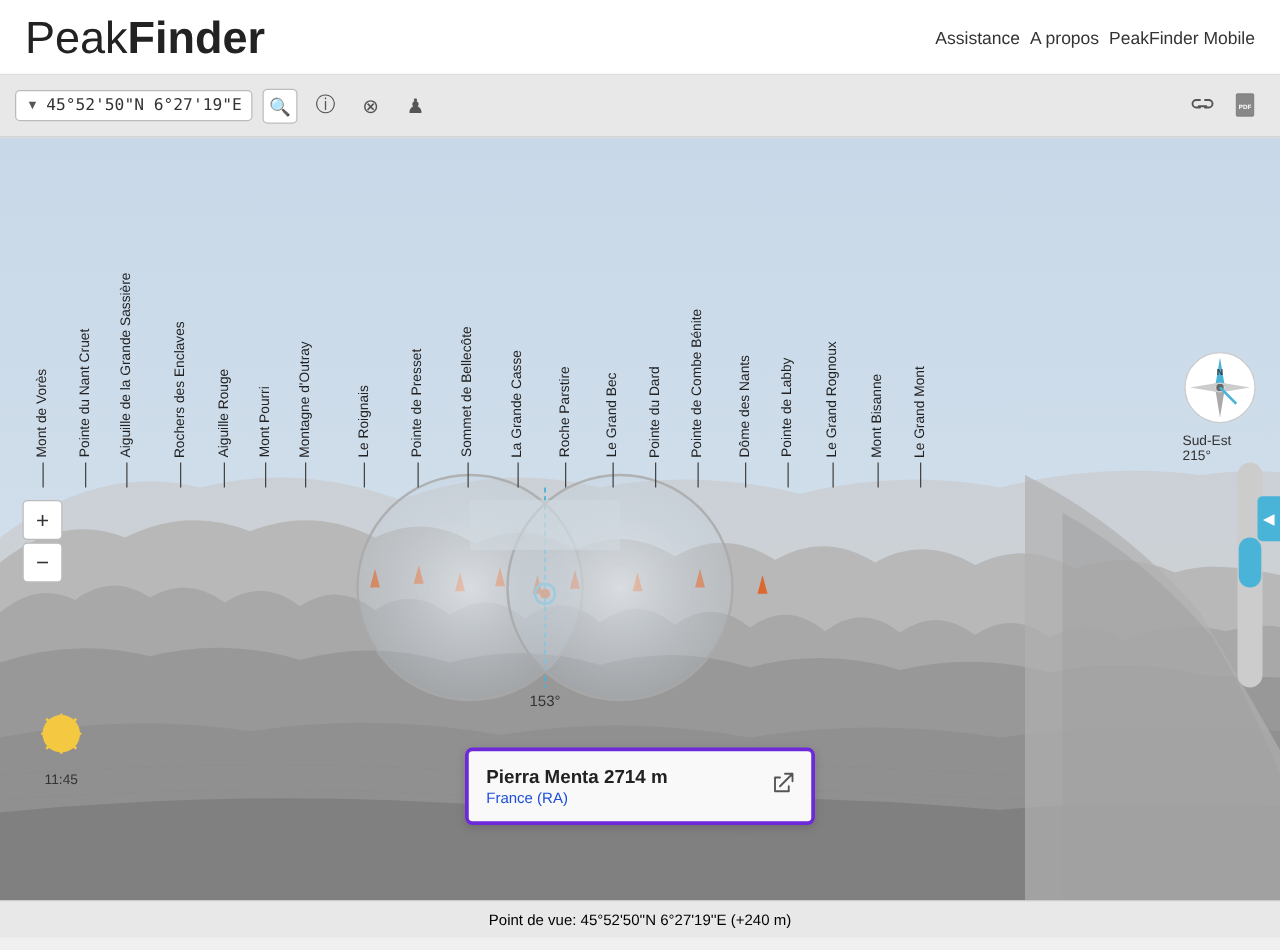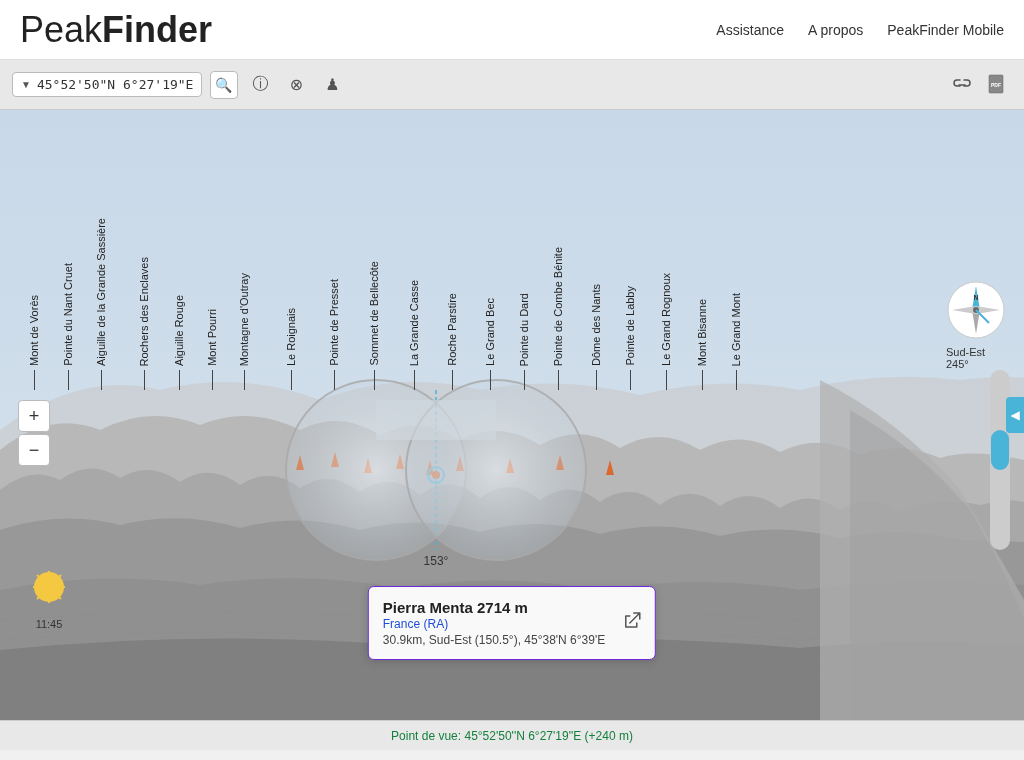--- a/index.html
+++ b/index.html
@@ -19,21 +19,21 @@
     #logo {
       font-size: 36px;
       font-weight: 300;
       color: #222;
     }
     #logo strong { font-weight: 700; }
     #nav {
       position: absolute;
       right: 20px;
       display: flex;
-      gap: 24px;
+      gap: 8px;
       font-size: 14px;
     }
     #nav a {
       color: #333;
       text-decoration: none;
       cursor: pointer;
     }
     #nav a.active { font-weight: 400; }
 
     
@@ -229,21 +229,21 @@
       color: #333;
     }
 
     
     #info-card {
       position: absolute;
       bottom: 60px;
       left: 50%;
       transform: translateX(-50%);
       background: rgba(255,255,255,0.95);
-      border: 1px solid #6d28d9;
+      border: 3px solid #6d28d9;
       border-radius: 6px;
       padding: 12px 50px 12px 14px;
       min-width: 280px;
       box-shadow: 0 2px 8px rgba(0,0,0,0.15);
     }
     #info-card-name { font-size: 15px; font-weight: 600; color: #222; }
     #info-card-country { font-size: 12px; color: #1d4ed8; margin-top: 1px; }
     #info-card-detail { font-size: 12px; color: #444; margin-top: 2px; }
     #info-card-icon {
       position: absolute;
@@ -256,21 +256,21 @@
 
     
     #status-bar {
       background: #e8e8e8;
       border-top: 1px solid #ccc;
       height: 30px;
       display: flex;
       align-items: center;
       justify-content: center;
       font-size: 12px;
-      color: #15803d;
+      color: #000000;
     }
 
     
     #expand-arrow {
       position: absolute;
       right: 0;
       top: 50%;
       transform: translateY(-50%);
       width: 18px;
       height: 36px;
@@ -496,21 +496,21 @@
 
       <polygon points="6,30 30,26 26,30 30,34" fill="#ccc"></polygon>
 
       <circle cx="30" cy="30" r="3" fill="#666"></circle>
 
       <text x="30" y="20" text-anchor="middle" font-size="7" fill="#333" font-weight="bold">N</text>
 
       <line x1="30" y1="30" x2="43" y2="43" stroke="#4ab3d8" stroke-width="2"></line>
     </svg>
     <div id="compass-label">Sud-Est</div>
-    <div id="compass-degrees">245°</div>
+    <div id="compass-degrees">215°</div>
   </div>
 
   <div id="zoom-controls">
     <div class="zoom-btn">+</div>
     <div class="zoom-btn">−</div>
   </div>
 
   <div id="vertical-slider">
     <div id="slider-thumb"></div>
   </div>
@@ -533,21 +533,20 @@
         <line x1="32" y1="8" x2="28" y2="12" stroke="#f5c842" stroke-width="2"></line>
         <line x1="8" y1="32" x2="12" y2="28" stroke="#f5c842" stroke-width="2"></line>
       </svg>
     </div>
     <div id="sun-time" style="margin-top: 16px;">11:45</div>
   </div>
 
   <div id="info-card">
     <div id="info-card-name">Pierra Menta 2714 m</div>
     <div id="info-card-country">France (RA)</div>
-    <div id="info-card-detail">30.9km, Sud-Est (150.5°), 45°38'N 6°39'E</div>
     <div id="info-card-icon">
       <svg width="24" height="24" viewBox="0 0 24 24" fill="none" stroke="#555" stroke-width="1.5">
         <path d="M13 5H19V11M19 5L9 15M5 8H9M5 8V19H16V15" stroke-linecap="round" stroke-linejoin="round"></path>
       </svg>
     </div>
   </div>
 
 </div>
 
 <div id="status-bar">

